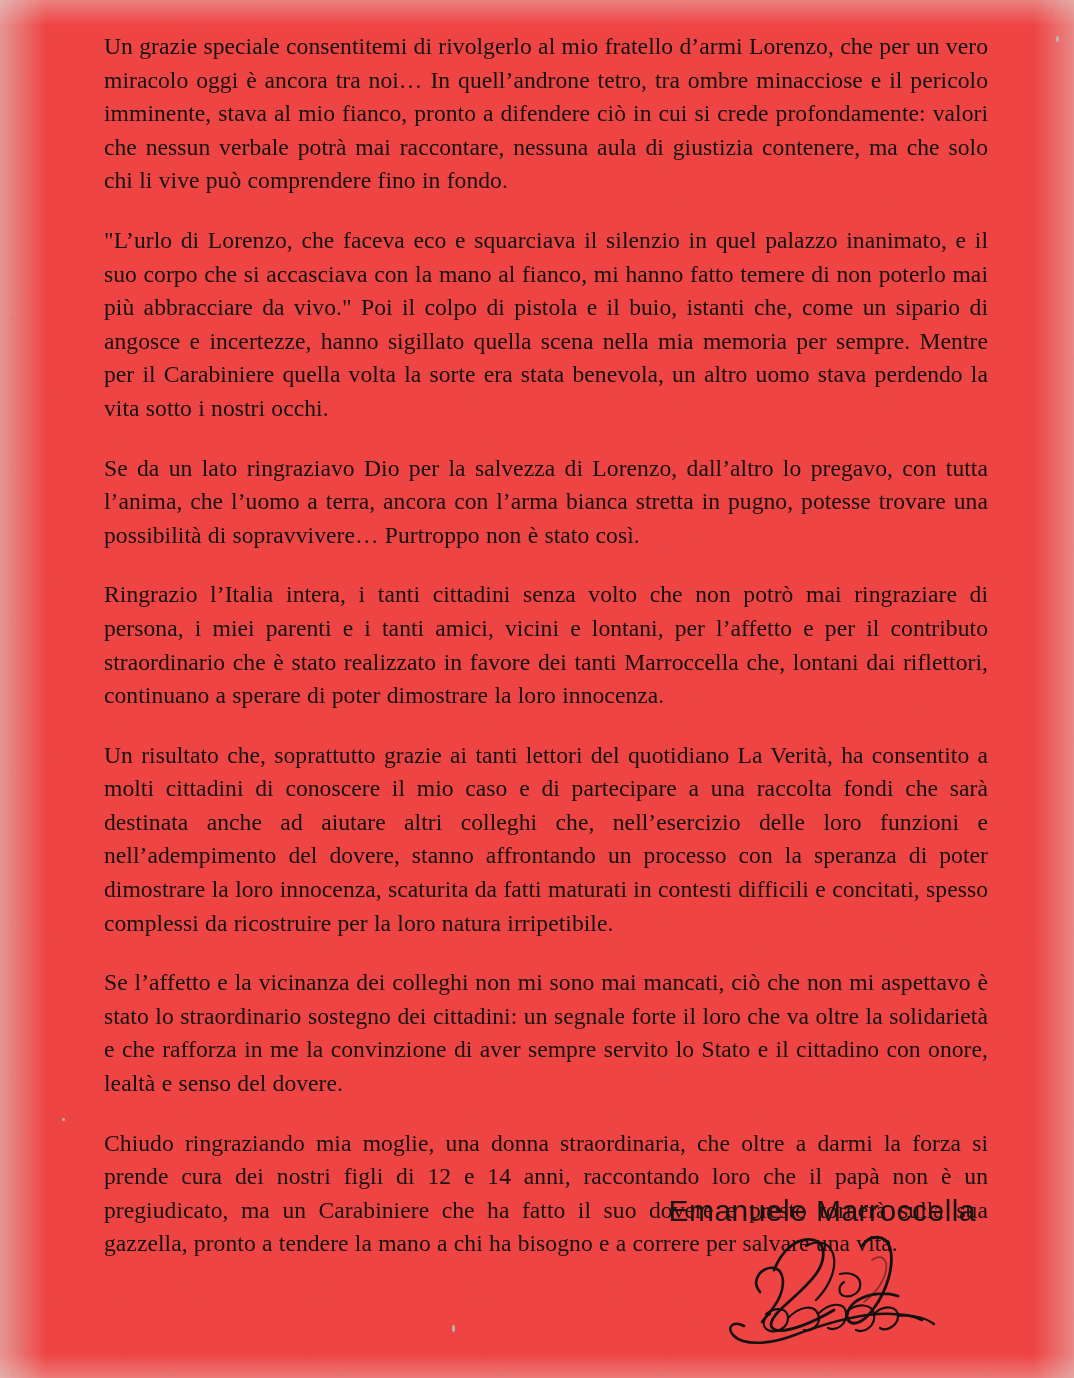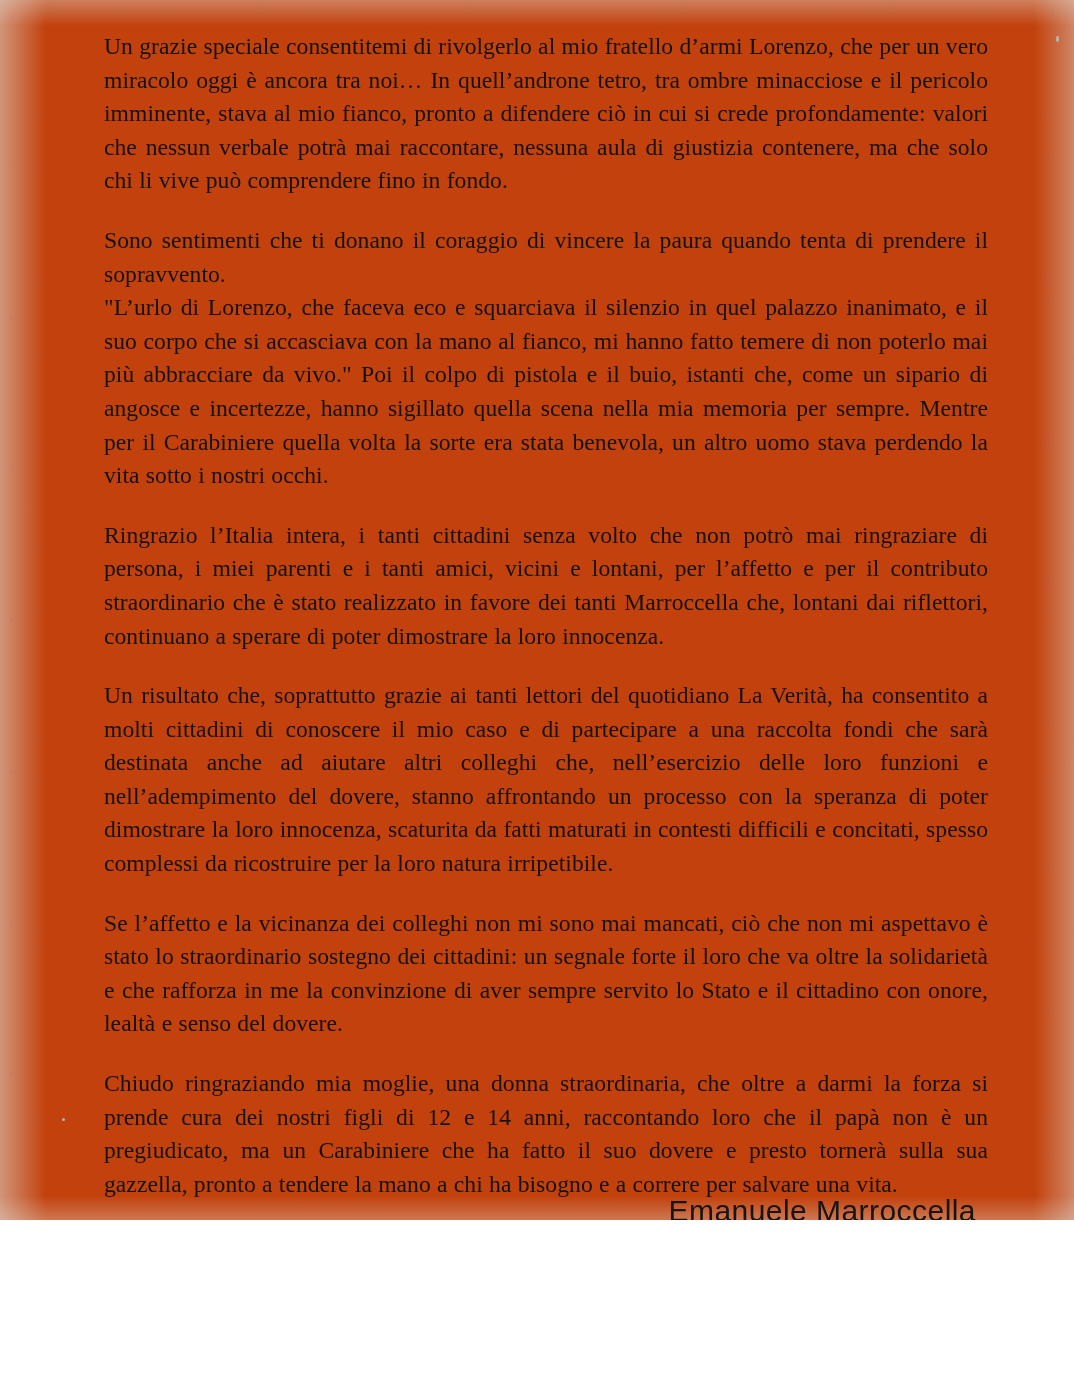--- a/index.html
+++ b/index.html
@@ -4,23 +4,23 @@
 <title>Lettera scansionata</title>
 <style>
   html, body {
     margin: 0;
     padding: 0;
     background: #ffffff;
   }
   .page {
     position: relative;
     width: 1074px;
-    height: 1220px;
+    height: 1378px;
     margin: 0 auto;
-    background: #c2410c;
+    background: #ef4444;
     overflow: hidden;
     box-sizing: border-box;
   }
   
   .scan-noise {
     position: absolute;
     inset: 0;
     pointer-events: none;
     opacity: .55;
     background-image:
@@ -110,22 +110,22 @@
 
   <div class="page-shade"></div>
   <div class="scan-noise"></div>
 
   <div class="fleck" style="left:452px;top:1325px;width:3px;height:7px;border-radius:40%;"></div>
   <div class="fleck" style="left:1056px;top:36px;width:3px;height:6px;border-radius:40%;"></div>
   <div class="fleck" style="left:62px;top:1118px;width:3px;height:3px;"></div>
 
   <div class="letter-body">
     <p class="para">Un grazie speciale consentitemi di rivolgerlo al mio fratello d’armi Lorenzo, che per un vero miracolo oggi è ancora tra noi… In quell’androne tetro, tra ombre minacciose e il pericolo imminente, stava al mio fianco, pronto a difendere ciò in cui si crede profondamente: valori che nessun verbale potrà mai raccontare, nessuna aula di giustizia contenere, ma che solo chi li vive può comprendere fino in fondo.</p>
-    <p class="para tight">Sono sentimenti che ti donano il coraggio di vincere la paura quando tenta di prendere il sopravvento.</p>
     <p class="para">"L’urlo di Lorenzo, che faceva eco e squarciava il silenzio in quel palazzo inanimato, e il suo corpo che si accasciava con la mano al fianco, mi hanno fatto temere di non poterlo mai più abbracciare da vivo." Poi il colpo di pistola e il buio, istanti che, come un sipario di angosce e incertezze, hanno sigillato quella scena nella mia memoria per sempre. Mentre per il Carabiniere quella volta la sorte era stata benevola, un altro uomo stava perdendo la vita sotto i nostri occhi.</p>
+    <p class="para">Se da un lato ringraziavo Dio per la salvezza di Lorenzo, dall’altro lo pregavo, con tutta l’anima, che l’uomo a terra, ancora con l’arma bianca stretta in pugno, potesse trovare una possibilità di sopravvivere… Purtroppo non è stato così.</p>
     <p class="para">Ringrazio l’Italia intera, i tanti cittadini senza volto che non potrò mai ringraziare di persona, i miei parenti e i tanti amici, vicini e lontani, per l’affetto e per il contributo straordinario che è stato realizzato in favore dei tanti Marroccella che, lontani dai riflettori, continuano a sperare di poter dimostrare la loro innocenza.</p>
     <p class="para">Un risultato che, soprattutto grazie ai tanti lettori del quotidiano La Verità, ha consentito a molti cittadini di conoscere il mio caso e di partecipare a una raccolta fondi che sarà destinata anche ad aiutare altri colleghi che, nell’esercizio delle loro funzioni e nell’adempimento del dovere, stanno affrontando un processo con la speranza di poter dimostrare la loro innocenza, scaturita da fatti maturati in contesti difficili e concitati, spesso complessi da ricostruire per la loro natura irripetibile.</p>
     <p class="para">Se l’affetto e la vicinanza dei colleghi non mi sono mai mancati, ciò che non mi aspettavo è stato lo straordinario sostegno dei cittadini: un segnale forte il loro che va oltre la solidarietà e che rafforza in me la convinzione di aver sempre servito lo Stato e il cittadino con onore, lealtà e senso del dovere.</p>
     <p class="para">Chiudo ringraziando mia moglie, una donna straordinaria, che oltre a darmi la forza si prende cura dei nostri figli di 12 e 14 anni, raccontando loro che il papà non è un pregiudicato, ma un Carabiniere che ha fatto il suo dovere e presto tornerà sulla sua gazzella, pronto a tendere la mano a chi ha bisogno e a correre per salvare una vita.</p>
   </div>
 
   <div class="signature-block">
     <div class="signature-name">Emanuele Marroccella</div>
     <div class="signature-mark">
       <svg width="230" height="118" viewBox="0 0 230 118" aria-hidden="true">

